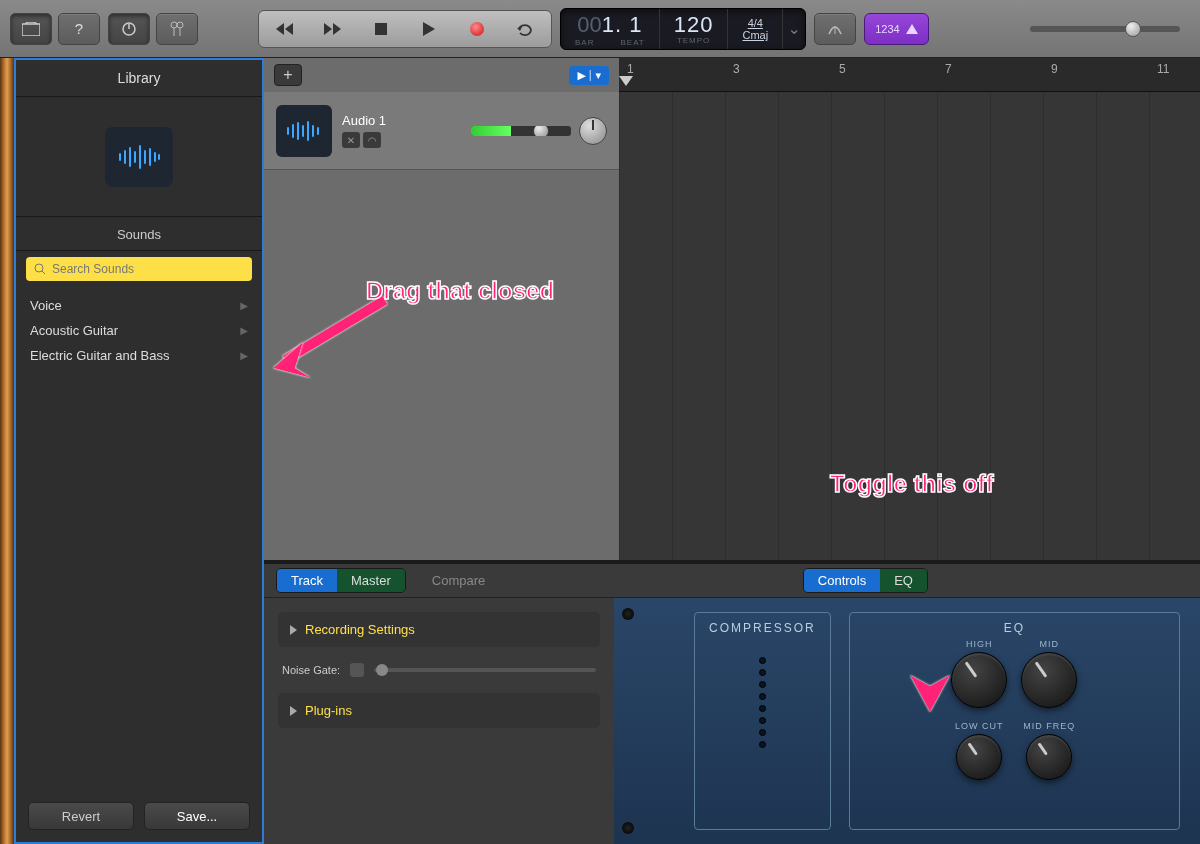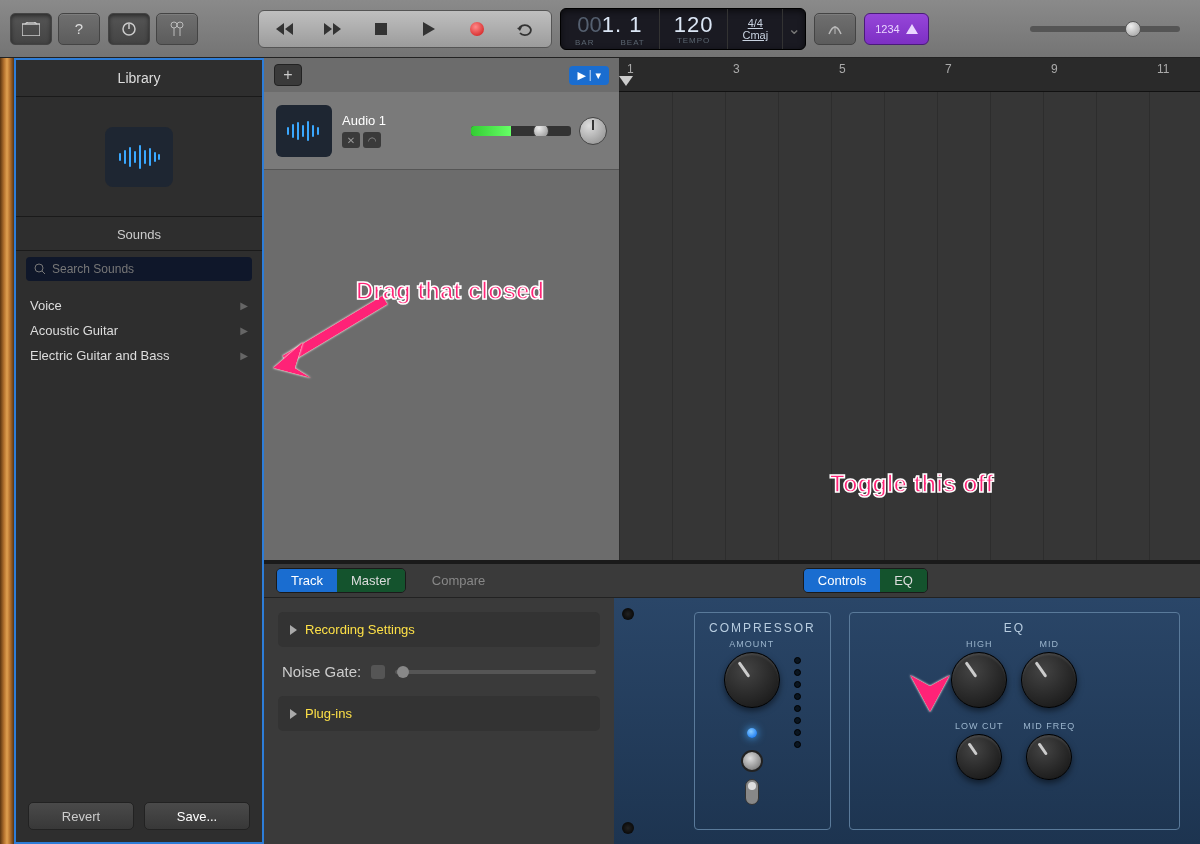--- a/index.html
+++ b/index.html
@@ -32,21 +32,21 @@
 .vol-slider .thumb{ position:absolute; top:-5px; left:95px; width:16px; height:16px; background:radial-gradient(circle at 35% 30%,#eee,#999); border-radius:50%; border:1px solid #555;}
 
 
 .main { display:flex; height: calc(844px - 58px); }
 .wood { width:14px; background: linear-gradient(90deg,#5a3410,#b87530 30%,#e0a050 50%,#b87530 70%,#5a3410); }
 .library { width: 250px; background:#2e2e2e; border:2px solid #2d7dd8; display:flex; flex-direction:column; }
 .lib-title { text-align:center; color:#ddd; font-size:14px; padding:10px 0; border-bottom:1px solid #1a1a1a; font-weight:500;}
 .lib-preview { height:120px; display:flex; align-items:center; justify-content:center; border-bottom:1px solid #1a1a1a;}
 .wave-tile { width:68px; height:60px; background:#1e2632; border-radius:8px; display:flex; align-items:center; justify-content:center;}
 .sounds-hdr { text-align:center; color:#ccc; font-size:13px; padding:10px 0 8px; border-bottom:1px solid #1a1a1a;}
-.search-box { margin:6px 10px; background:#0f172a; border-radius:4px; height:24px; display:flex; align-items:center; padding:0 8px; gap:6px; color:#777; font-size:12px;}
+.search-box { margin:6px 10px; background:#fde047; border-radius:4px; height:24px; display:flex; align-items:center; padding:0 8px; gap:6px; color:#777; font-size:12px;}
 .cat-list { padding:6px 0; }
 .cat-item { display:flex; align-items:center; justify-content:space-between; padding:5px 14px; color:#ddd; font-size:13px; cursor:pointer;}
 .cat-chev { color:#666; font-size:10px;}
 .lib-footer { margin-top:auto; display:flex; gap:10px; padding:12px;text-align:right; }
 .lib-btn { flex:1; background:linear-gradient(#4a4a4a,#383838); border:1px solid #222; border-radius:5px; color:#ccc; font-size:13px; height:28px; display:flex; align-items:center; justify-content:center; cursor:pointer;}
 .lib-btn.primary { color:#fff; font-weight:500;}
 
 .center { flex:1; display:flex; flex-direction:column; }
 
 
@@ -81,21 +81,21 @@
 .seg { display:flex; border-radius:5px; overflow:hidden; border:1px solid #1a1a1a;}
 .seg-btn { padding:4px 14px; font-size:13px; background:#14532d; color:#ddd; cursor:pointer;}
 .seg-btn.on { background:#1a6dd0; color:#fff;}
 .compare { color:#888; font-size:13px;}
 .seg2-wrap { margin-left:auto; margin-right:260px;}
 
 .smart-body { flex:1; display:flex;}
 .sc-left { width:350px; background:#3a3a3a; padding:14px; display:flex; flex-direction:column; gap:10px;}
 .disc-row { background:#333; border-radius:5px; padding:10px 12px; color:#fde047; font-size:13px; display:flex; align-items:center; gap:8px;}
 .disc-tri { width:0;height:0;border-top:5px solid transparent;border-bottom:5px solid transparent;border-left:7px solid #aaa;}
-.ng-row { display:flex; align-items:center; gap:10px; padding:6px 4px; color:#ccc; font-size:15px;}
+.ng-row { display:flex; align-items:center; gap:10px; padding:6px 4px; color:#ccc; font-size:11px;}
 .ng-toggle{ width:14px;height:14px;background:#555;border-radius:3px;}
 .ng-slider{ flex:1; height:4px; background:#555; border-radius:2px; position:relative;}
 .ng-slider .t{position:absolute; left:2px; top:-4px; width:12px;height:12px;background:#888;border-radius:50%;}
 
 .sc-right { flex:1; background:linear-gradient(#2a4668,#1d3450); position:relative; padding:14px 20px; display:flex; gap:18px;}
 .screw{ width:12px;height:12px;background:radial-gradient(circle,#222,#000);border-radius:50%;position:absolute;}
 .panel-box { border:1px solid #5a7a9a; border-radius:4px; padding:8px 14px 10px; display:flex; flex-direction:column; align-items:center;}
 .panel-title { color:#b8cde0; font-size:12px; letter-spacing:2px; margin-bottom:4px;}
 .knob-row { display:flex; gap:14px;}
 .knob-col { display:flex; flex-direction:column; align-items:center; gap:3px;}
@@ -358,29 +358,20 @@
             </div>
         </div>
 
         <div class="sc-right">
           <div class="screw" style="left:8px;top:10px"></div>
           <div class="screw" style="left:8px;bottom:10px"></div>
 
           <div class="panel-box" style="margin-left:60px">
             <span class="panel-title">COMPRESSOR</span>
             <div class="knob-row">
-              <div class="knob-col">
-                <span class="knob-lbl">AMOUNT</span>
-                <div class="knob"></div>
-                <div style="height:14px"></div>
-                <div class="blue-led"></div>
-                <div style="height:6px"></div>
-                <div class="jack"></div>
-                <div class="toggle-sw" style="margin-top:4px"></div>
-              </div>
               <div class="led-col">
                 <div class="led"></div>
                   <div class="led"></div>
                   <div class="led"></div>
                   <div class="led"></div>
                   <div class="led"></div>
                   <div class="led"></div>
                   <div class="led"></div>
                   <div class="led"></div>
               </div>
@@ -403,21 +394,21 @@
                 <div class="knob sm"></div>
               </div>
             </div>
           </div>
         </div>
       </div>
     </div>
   </div>
 </div>
 
-<div class="anno" style="left:356px;top:277px">Drag that closed</div>
+<div class="anno" style="left:366px;top:277px">Drag that closed</div>
 <svg class="arrow-svg" style="left:265px;top:290px" width="130" height="90">
   <defs>
       <filter id="s1">
         <feDropShadow dx="0" dy="0" stdDeviation="1" flood-color="#fff"></feDropShadow>
       </filter>
     </defs>
   <path d="M120 10 L20 70" stroke="#ff2477" stroke-width="10" filter="url(#s1)"></path>
   <path d="M8 78 L38 52 L30 78 L46 88 Z" fill="#ff2477" filter="url(#s1)"></path>
 </svg>
 

